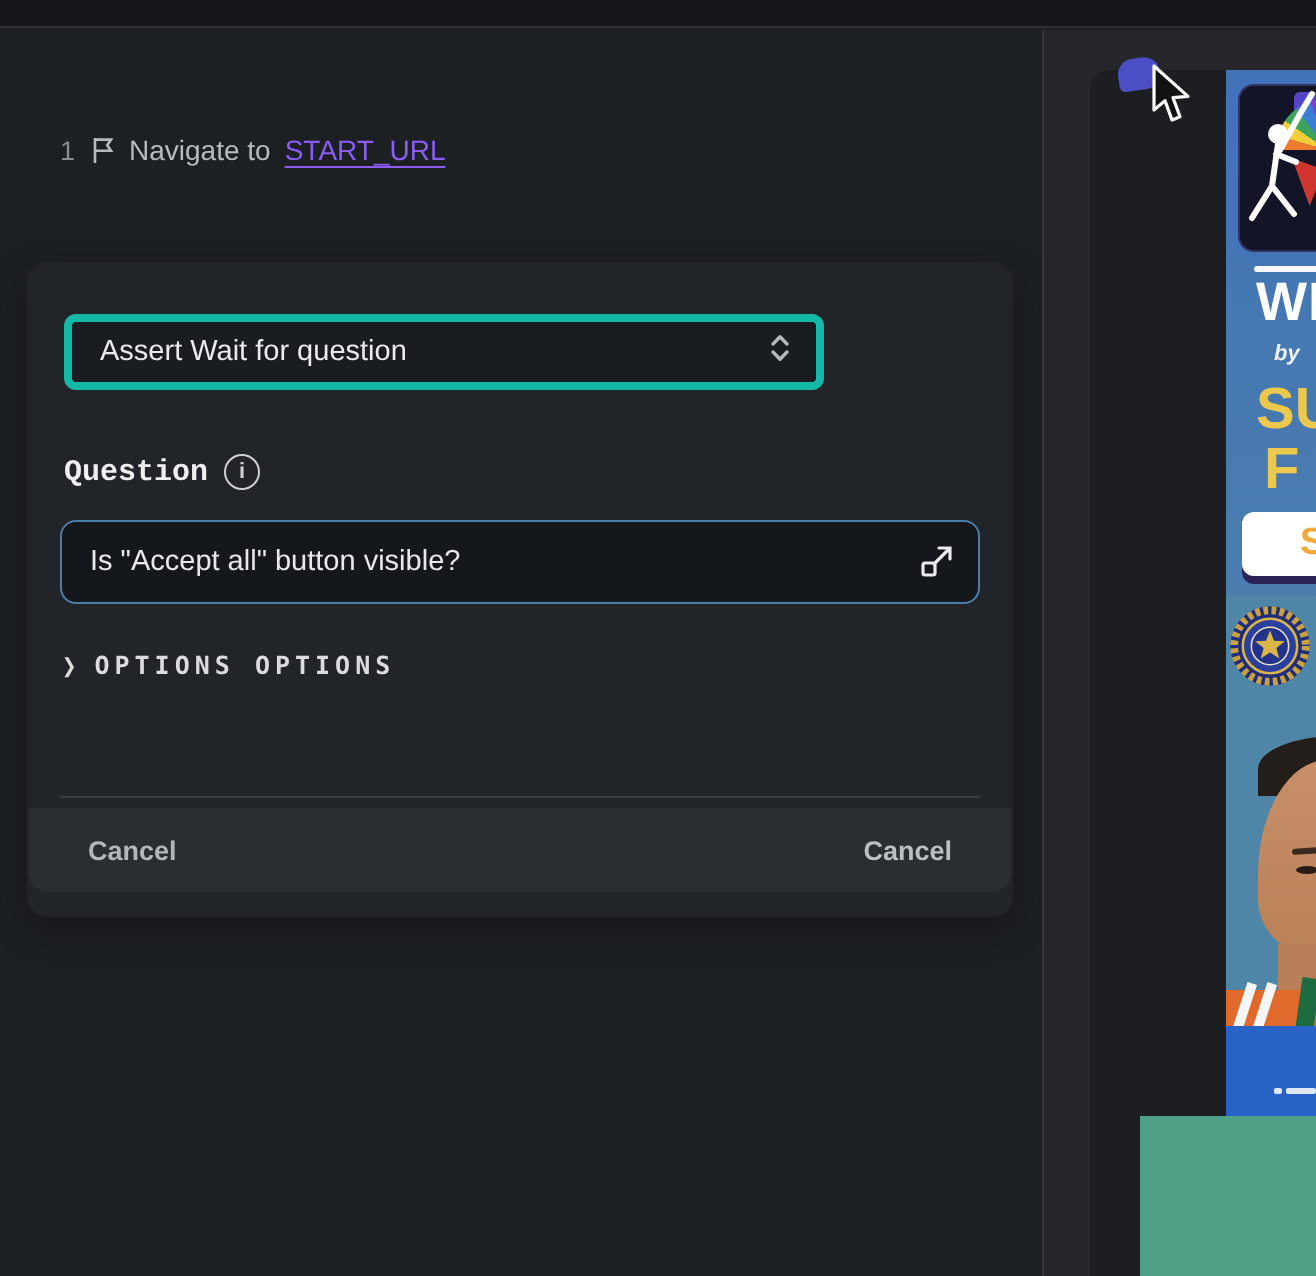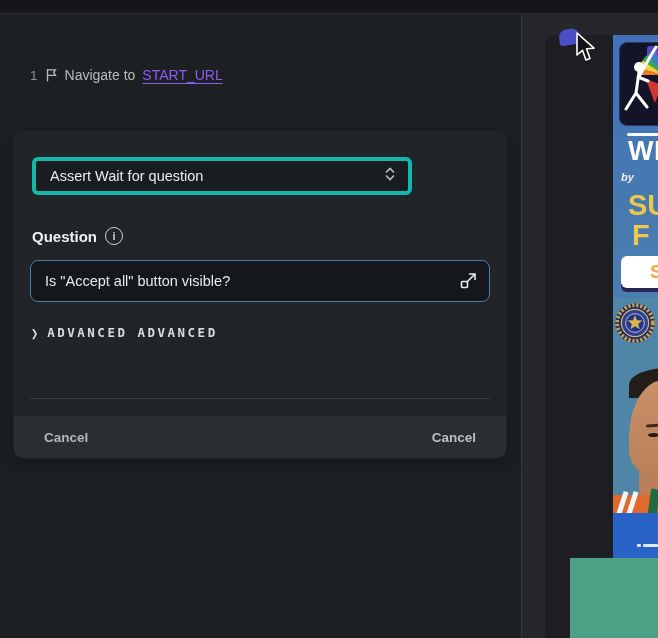--- a/index.html
+++ b/index.html
@@ -16,53 +16,53 @@
   .step-num{ color:#898c8f; font-size:13.5px; }
   .flag-icon svg{ display:block; }
   .step-link{ color:#8b5cf6; text-decoration:underline; text-underline-offset:3px; }
 
   .panel{ position:absolute; left:14px; top:117px; width:492px; height:326px; background:#212428; border-radius:10px; box-shadow:0 0 0 1px rgba(255,255,255,0.035), 0 6px 18px rgba(0,0,0,0.35); }
 
   .select{ position:absolute; left:18px; top:25px; width:380px; height:38px; background:#191c20; border:4px solid #14b8a6; border-radius:6px; display:flex; align-items:center; padding:0 12px 0 14px; cursor:pointer; }
   .select .val{ flex:1; font-size:14.5px; color:#e9ebec; }
 
   .q-row{ position:absolute; left:18px; top:95px; display:flex; align-items:center; gap:8px; }
-  .q-label{ font-size:15px; font-weight:700; color:#eef0f1; }
+  .q-label{ font-size:15px; font-weight:700; color:#eef0f1;font-family:Liberation Mono, monospace; }
   .info-icon{ width:18px; height:18px; border:1.6px solid #cfd1d3; border-radius:50%; color:#cfd1d3; font-size:11px; font-weight:700; display:flex; align-items:center; justify-content:center; cursor:pointer; }
 
   .q-input-wrap{ position:absolute; left:16px; top:128px; width:460px; height:42px; }
   .q-input{ width:100%; height:100%; background:#14171b; border:1.5px solid #4b7da9; border-radius:8px; color:#e7e9eb; font-size:14.5px; padding:0 40px 0 14px; font-family:"Liberation Sans", sans-serif; outline:none; }
   .expand-icon{ position:absolute; right:12px; top:11px; cursor:pointer; }
 
   .adv-row{ position:absolute; left:17px; top:193px; display:flex; align-items:center; gap:9px; cursor:pointer;
             font-family:"DejaVu Sans Mono", monospace; font-weight:700; font-size:12.5px; letter-spacing:2.5px; color:#dadcde; }
   .adv-chev{ font-size:12px; letter-spacing:0; transform:scaleY(1.15); }
 
   .divider{ position:absolute; left:16px; top:266px; width:460px; height:1px; background:#3a3e42; }
 
-  .panel-footer{ position:absolute; left:0; top:284px; width:492px; height:42px; background:#2a2d31; border-radius:0 0 10px 10px; display:flex; align-items:center; justify-content:space-between; padding:0 30px 0 30px; }
+  .panel-footer{ position:absolute; left:0; top:272px; width:492px; height:42px; background:#2a2d31; border-radius:0 0 10px 10px; display:flex; align-items:center; justify-content:space-between; padding:0 30px 0 30px; }
   .panel-footer button{ background:none; border:none; font-family:"Liberation Sans", sans-serif; font-size:13.5px; font-weight:600; color:#b4b7ba; cursor:pointer; padding:0; }
   .panel-footer .apply{ color:#bcbfc2; }
 
   
   .right-pane{ position:absolute; left:521px; top:15px; width:137px; height:623px; background:#25272a; border-left:1px solid #35383c; }
 
   .shot-card{ position:absolute; left:545px; top:35px; width:113px; height:603px; background:#1c1e21; border-radius:10px 0 0 0; overflow:hidden; cursor:pointer; }
 
   .webpage{ position:absolute; left:68px; top:0; width:160px; height:523px; }
   .banner-top{ position:absolute; left:0; top:0; width:160px; height:263px; background:linear-gradient(180deg,#4273b6,#4a7dae); }
   .logo-tile{ position:absolute; left:6px; top:7px; width:64px; height:84px; background:#141428; border:1px solid #32325a; border-radius:8px; overflow:hidden; box-shadow:-2px 0 6px rgba(70,110,220,.5); }
   .tile-badge{ position:absolute; left:27px; top:3px; width:22px; height:13px; background:#5546c8; border-radius:3px; }
   .fan{ position:absolute; left:18px; top:6px; width:26px; height:26px; border-radius:100% 0 0 0;
         background:conic-gradient(from 250deg at 100% 100%, #d92e6e 0 18deg, #ee7a2e 18deg 36deg, #f2cf3a 36deg 54deg, #3da45c 54deg 72deg, #3b7cd4 72deg 90deg, #7a3fd0 90deg 100deg); }
   .cape{ position:absolute; left:26px; top:36px; width:16px; height:24px; background:#cf3630; clip-path:polygon(0 0, 100% 25%, 55% 100%); }
   .batsman{ position:absolute; left:0; top:0; }
   .white-rule{ position:absolute; left:14px; top:98px; width:60px; height:3px; background:#f5f7f9; border-radius:2px; }
   .win-text{ position:absolute; left:15px; top:101px; color:#ffffff; font-weight:800; font-size:27px; letter-spacing:0.5px; }
-  .by-text{ position:absolute; left:8px; top:136px; color:#f0f2f4; font-style:italic; font-weight:700; font-size:11px; }
+  .by-text{ position:absolute; left:24px; top:136px; color:#f0f2f4; font-style:italic; font-weight:700; font-size:11px; }
   .promo1{ position:absolute; left:15px; top:154px; color:#ecc84d; font-weight:800; font-size:29px; }
   .promo2{ position:absolute; left:19px; top:184px; color:#ecc84d; font-weight:800; font-size:29px; }
   .cta-btn{ position:absolute; left:8px; top:221px; width:80px; height:32px; background:#ffffff; border:none; border-radius:6px; box-shadow:0 4px 0 #2a2356; color:#f0a93c; font-weight:800; font-size:19px; text-align:left; padding-left:29px; cursor:pointer; font-family:"Liberation Sans", sans-serif; }
 
   .banner-bottom{ position:absolute; left:0; top:263px; width:160px; height:260px; background:#4f86a7; }
   .bcci{ position:absolute; left:1px; top:4px; }
   .player{ position:absolute; left:0; top:70px; width:160px; height:190px; overflow:hidden; }
   .hair{ position:absolute; left:16px; top:0; width:72px; height:30px; background:#241e1a; border-radius:55% 45% 0 0; }
   .face{ position:absolute; left:16px; top:12px; width:72px; height:96px; background:linear-gradient(180deg,#c88f68,#bb8159); border-radius:48% 10% 10% 34% / 60% 10% 10% 28%; }
   .brow{ position:absolute; left:33px; top:56px; width:15px; height:3px; background:#3a2a20; border-radius:2px; transform:rotate(-4deg); }
@@ -122,21 +122,21 @@
         <span class="expand-icon">
           <svg width="19" height="19" viewBox="0 0 19 19">
               <rect x="2.5" y="10.5" width="6" height="6" rx="1" fill="none" stroke="#e8eaec" stroke-width="1.6"></rect>
               <path d="M8 11 L15.5 3.5 M10.5 3 H16 V8.5" fill="none" stroke="#e8eaec" stroke-width="1.6" stroke-linecap="round"></path>
             </svg>
         </span>
       </div>
 
       <div class="adv-row">
         <span class="adv-chev">❯</span>
-        <span>ADVANCED ADVANCED</span>
+        <span>OPTIONS OPTIONS</span>
       </div>
 
       <div class="divider"></div>
 
       <div class="panel-footer">
         <button class="cancel">Cancel</button>
         <button class="apply">Cancel</button>
       </div>
     </div>
   </div>

